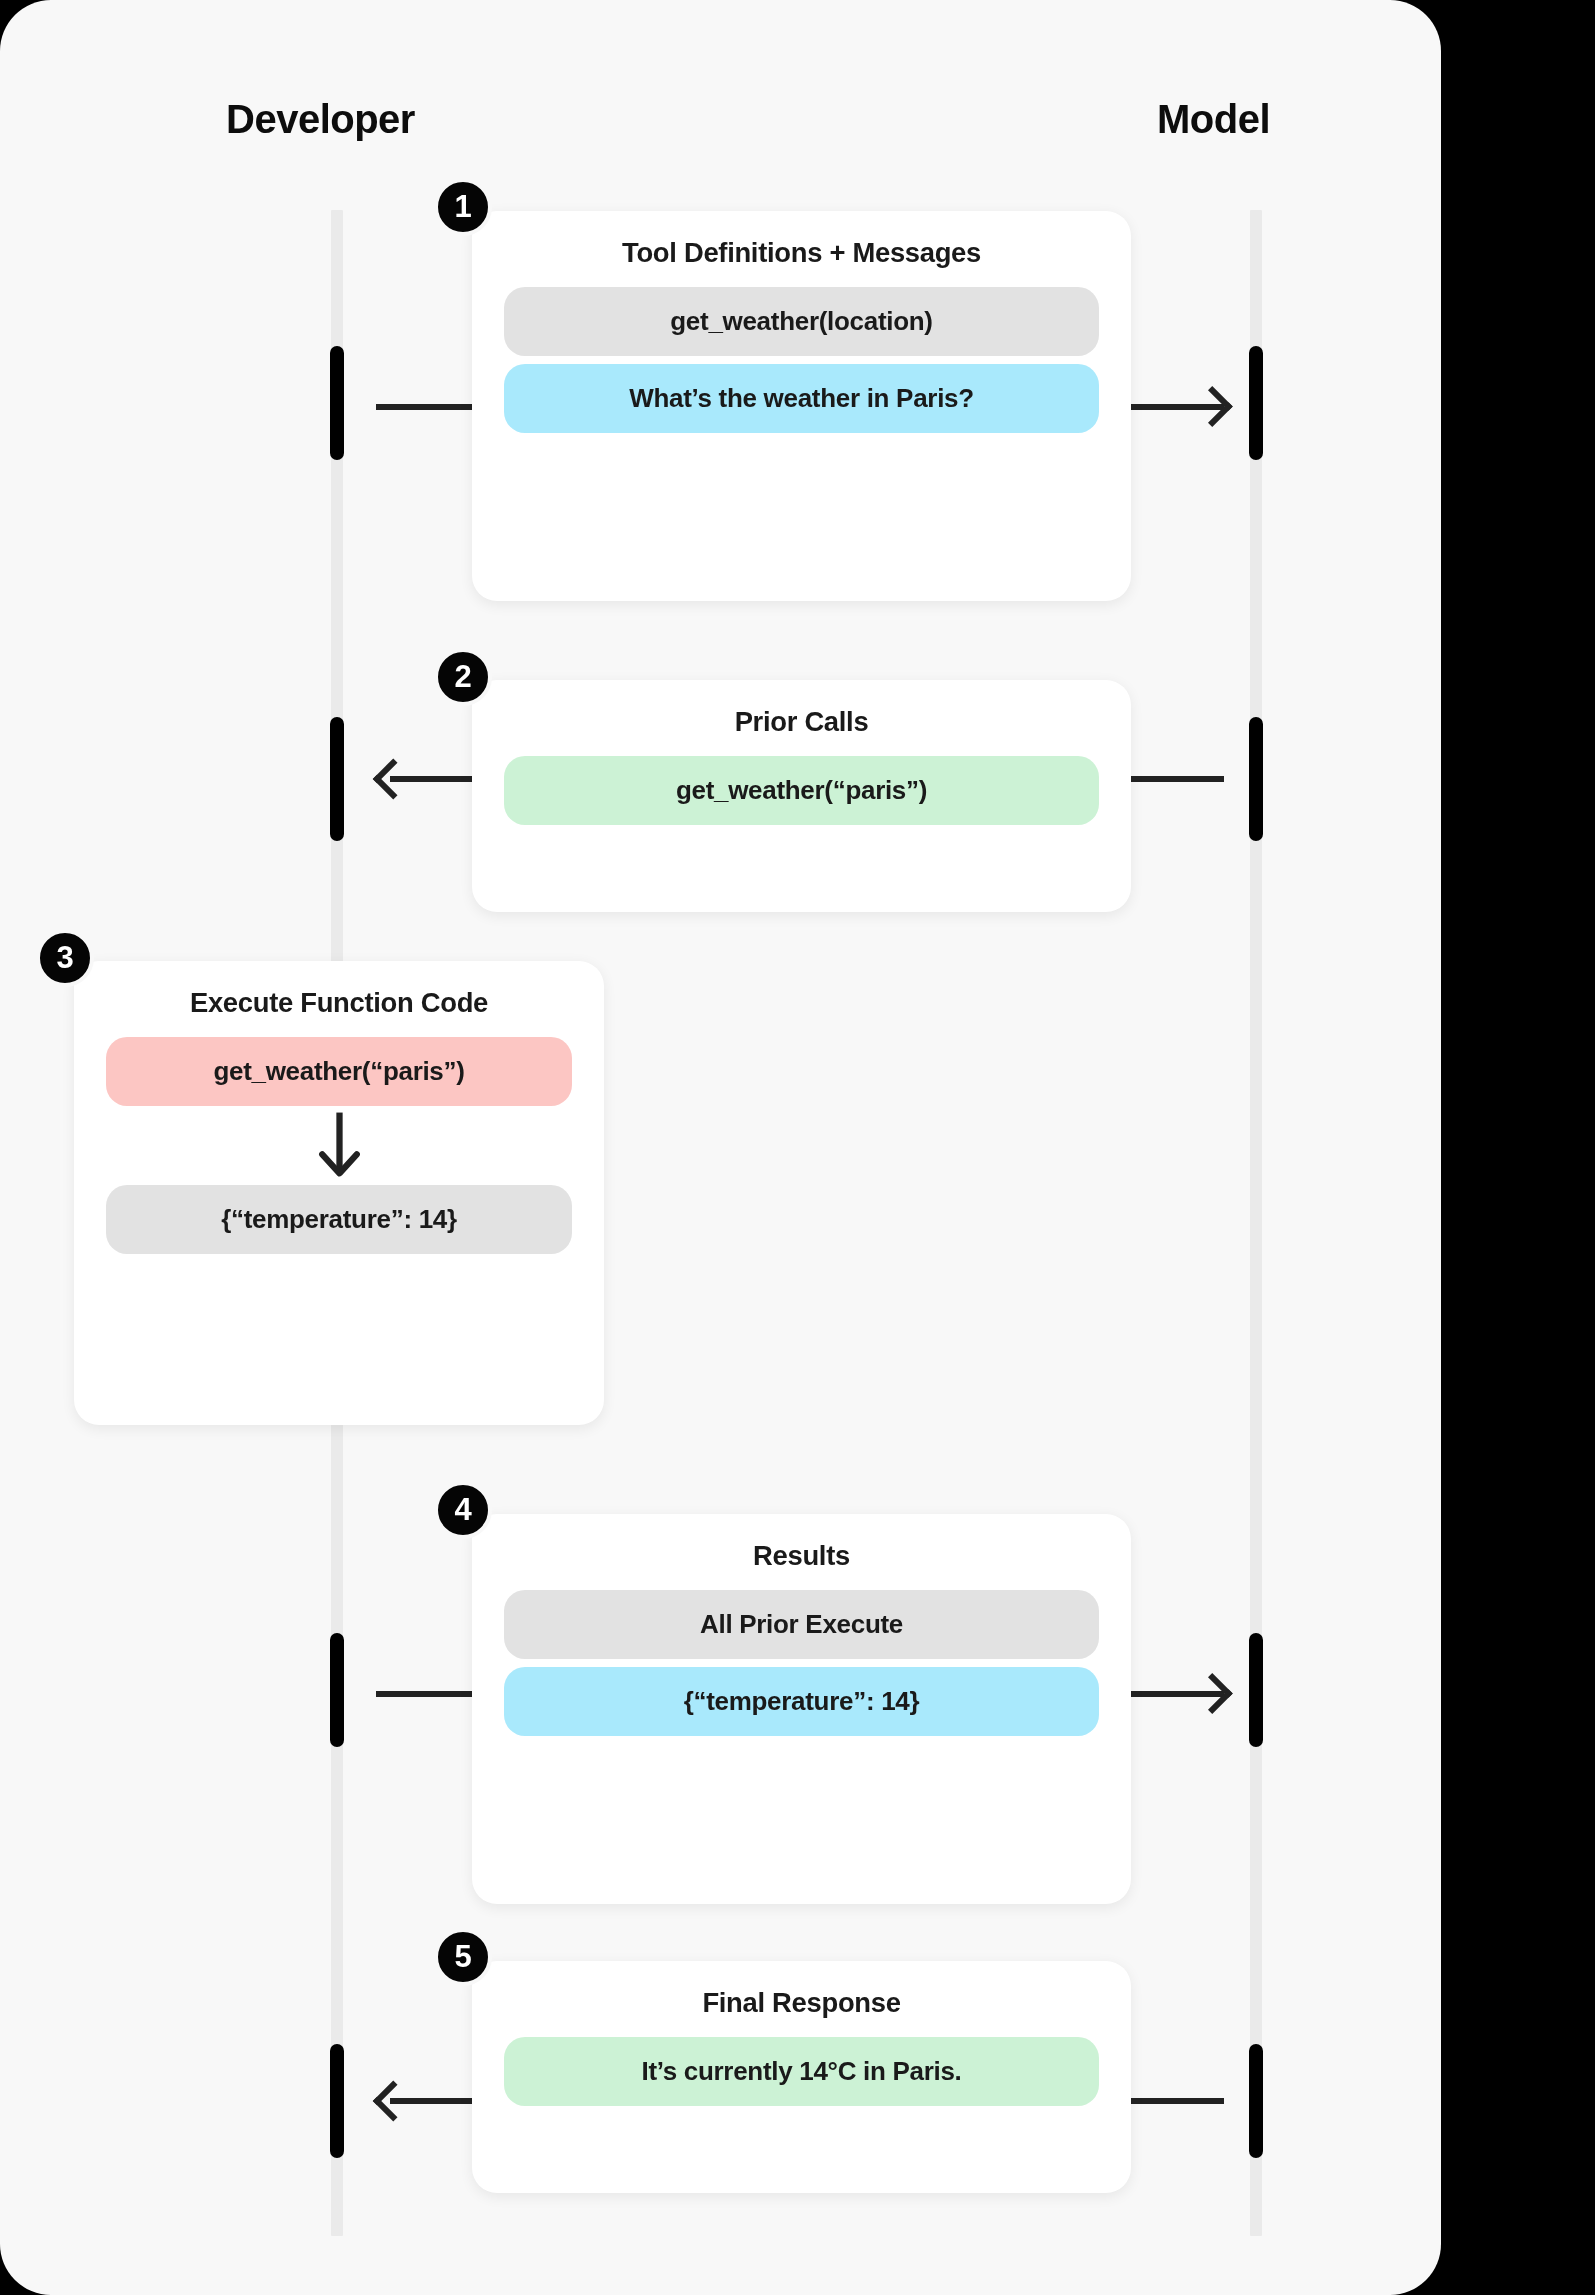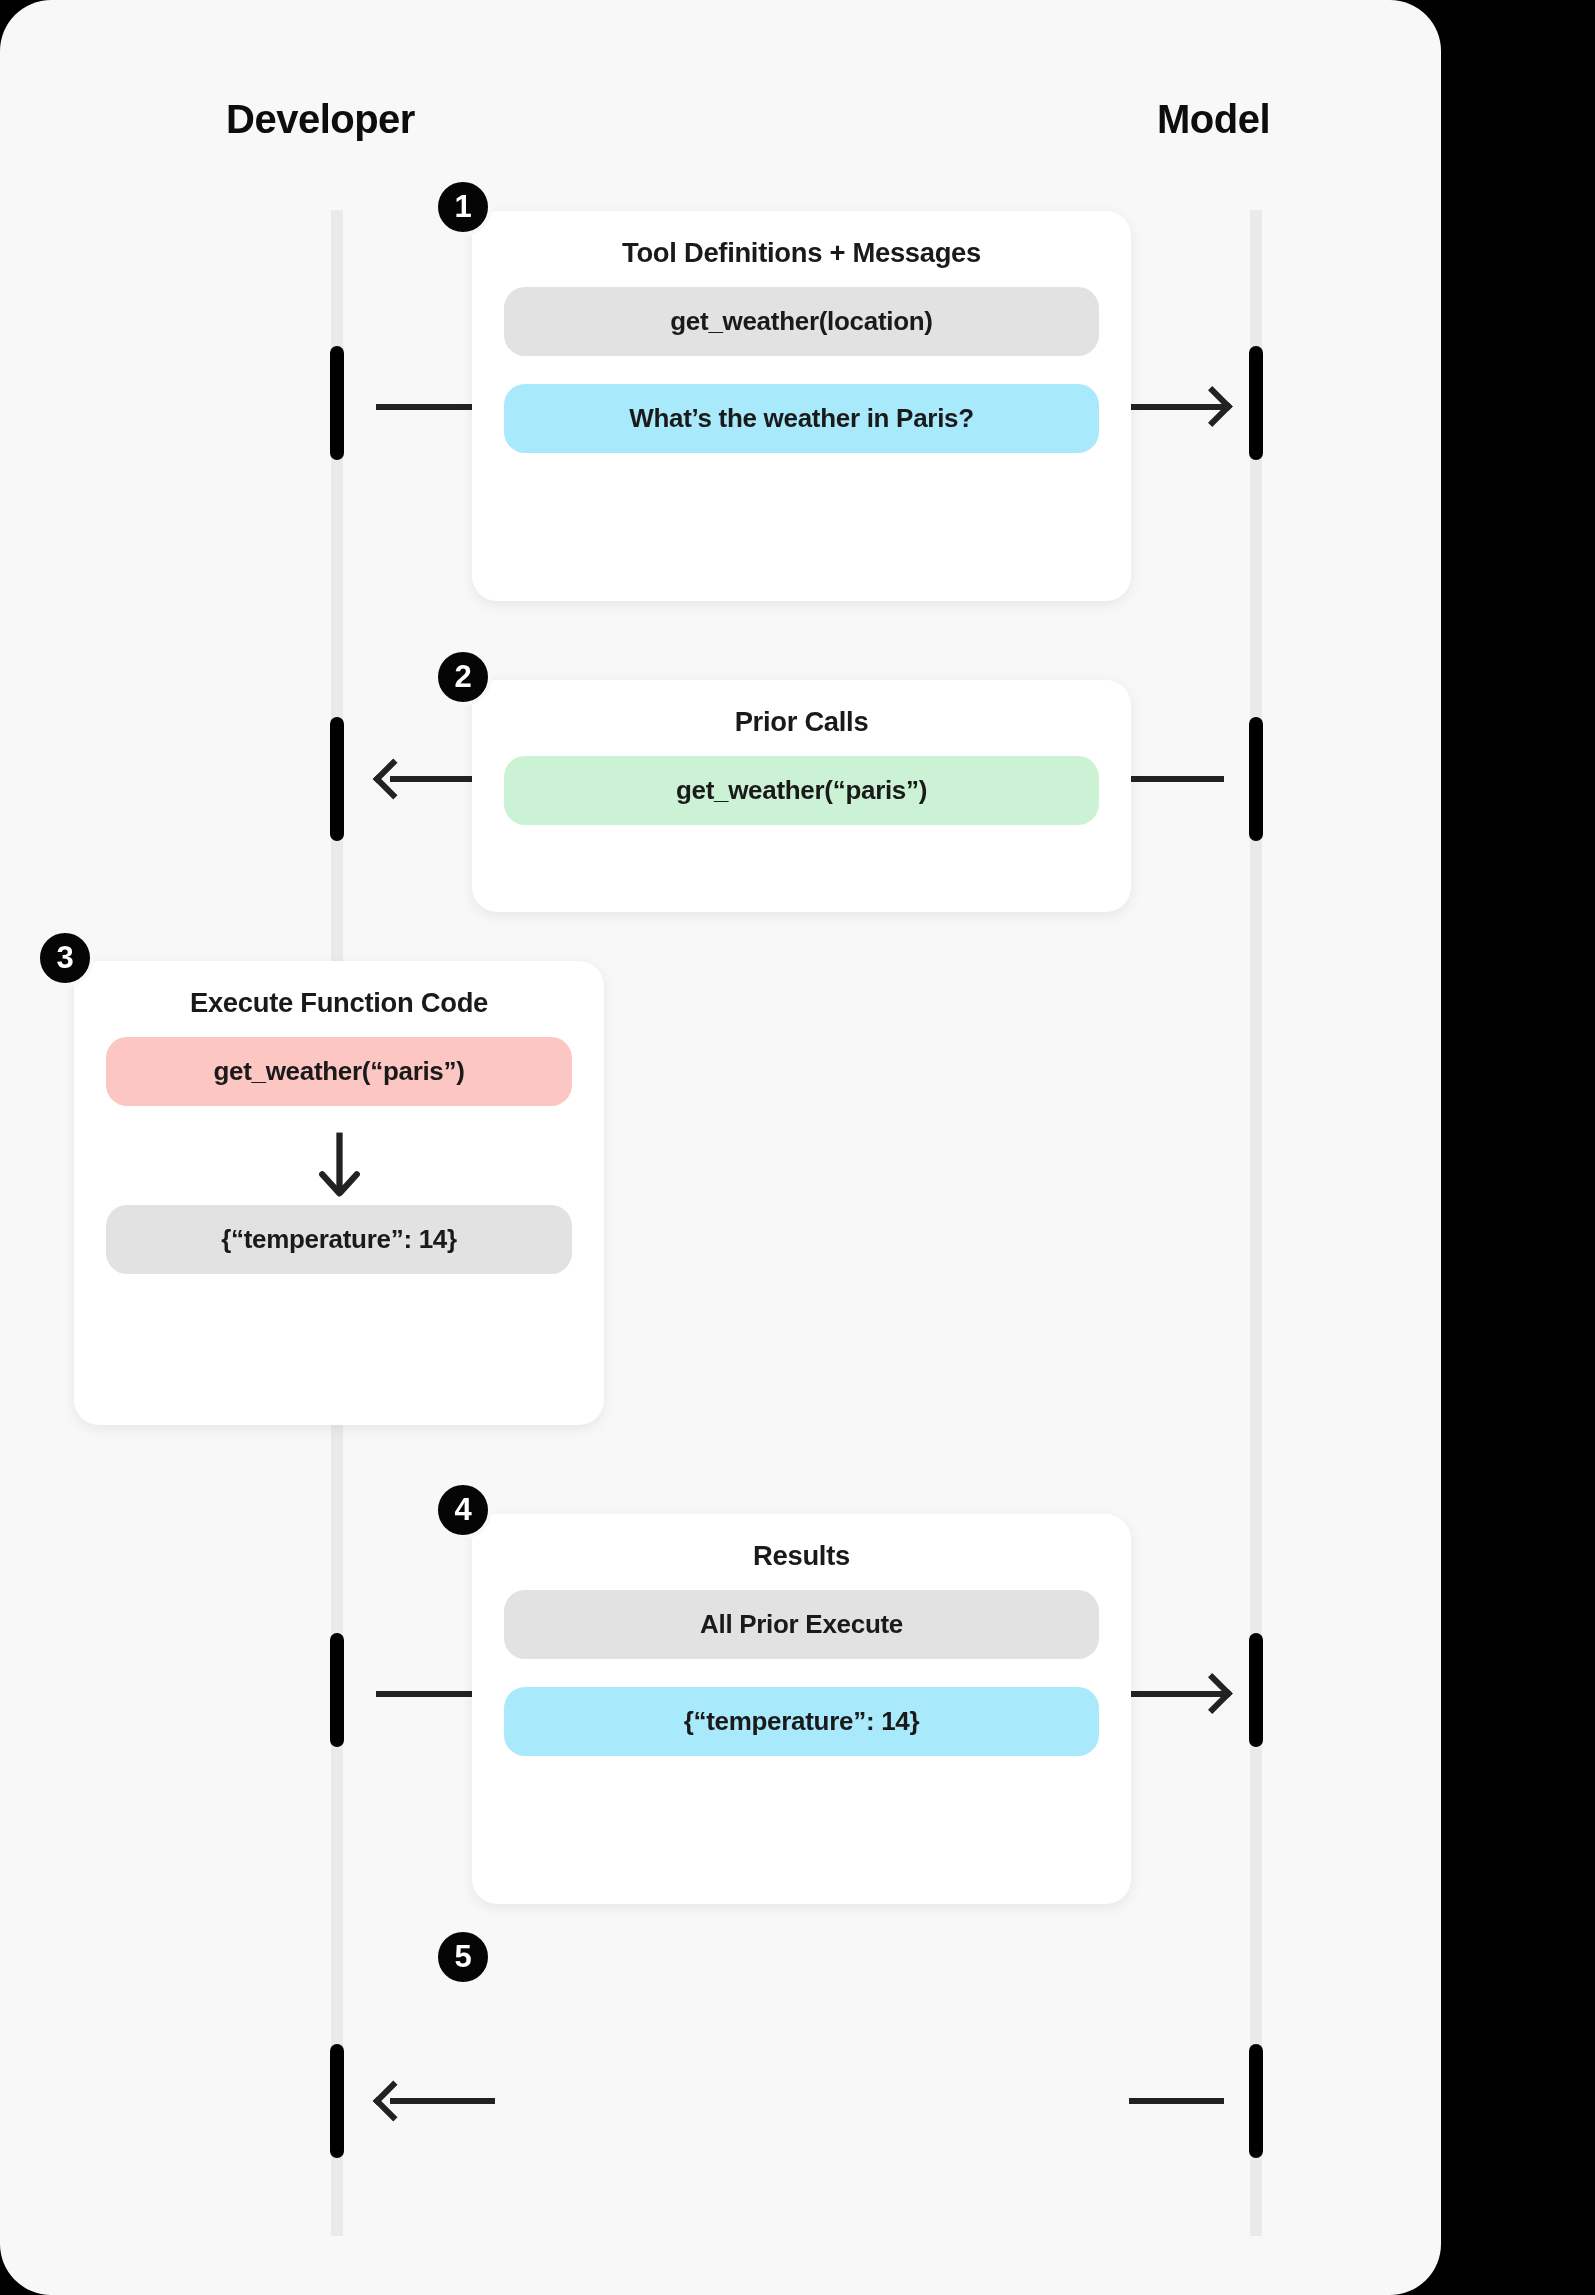--- a/index.html
+++ b/index.html
@@ -89,21 +89,21 @@
   .pill {
     display: flex;
     align-items: center;
     justify-content: center;
     border-radius: 21px;
     font-size: 26px;
     font-weight: 700;
     color: #1A1A1A;
     letter-spacing: -0.3px;
     height: 69px;
-    margin-bottom: 28px;
+    margin-bottom: 8px;
     text-align: center;
     white-space: nowrap;
   }
   .pill:last-child { margin-bottom: 8px; }
   .pill.gray  { background: #E2E2E2; }
   .pill.blue  { background: #A9E9FC; }
   .pill.green { background: #CCF2D5; }
   .pill.pink  { background: #FCC6C3; }
 
   
@@ -211,15 +211,19 @@
   <div class="activation" style="left:330px; top:2044px; height:114px;"></div>
   <div class="activation" style="left:1249px; top:2044px; height:114px;"></div>
   <div class="msg-line" style="left:390px; top:2098px; width:105px;"></div>
   <div class="msg-line" style="left:1129px; top:2098px; width:95px;"></div>
   <div class="arrowhead left" style="left:379px; top:2087px;"></div>
 
   <div class="badge" style="left:434px; top:1928px;">
     <span>5</span>
   </div>
 
+  <div class="card" style="left:472px; top:1961px; width:659px; height:232px;">
+    <div class="card-title">Final Response</div>
+    <div class="pill green">It’s currently 14°C in Paris.</div>
+  </div>
 
 </div>
 
 
 </body></html>

